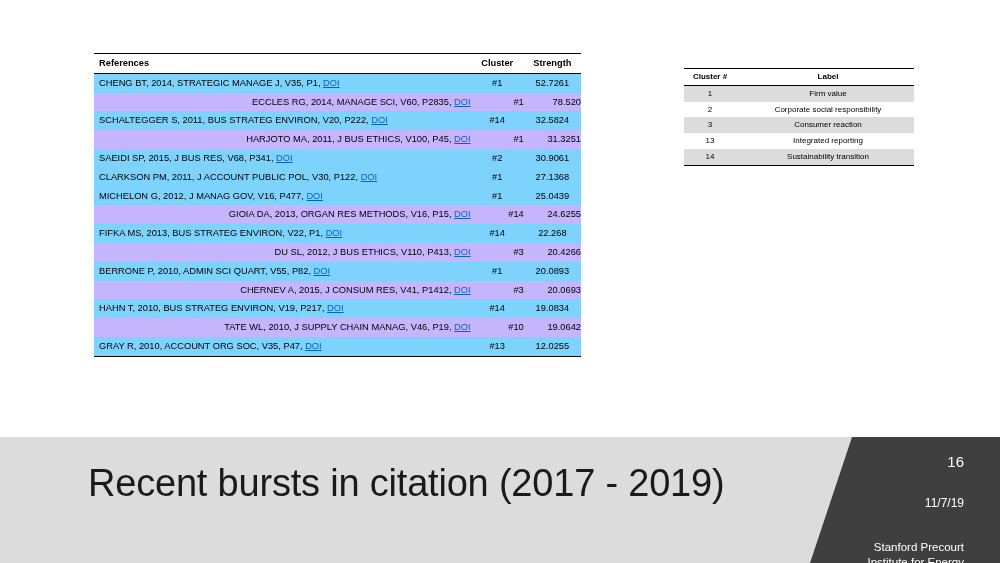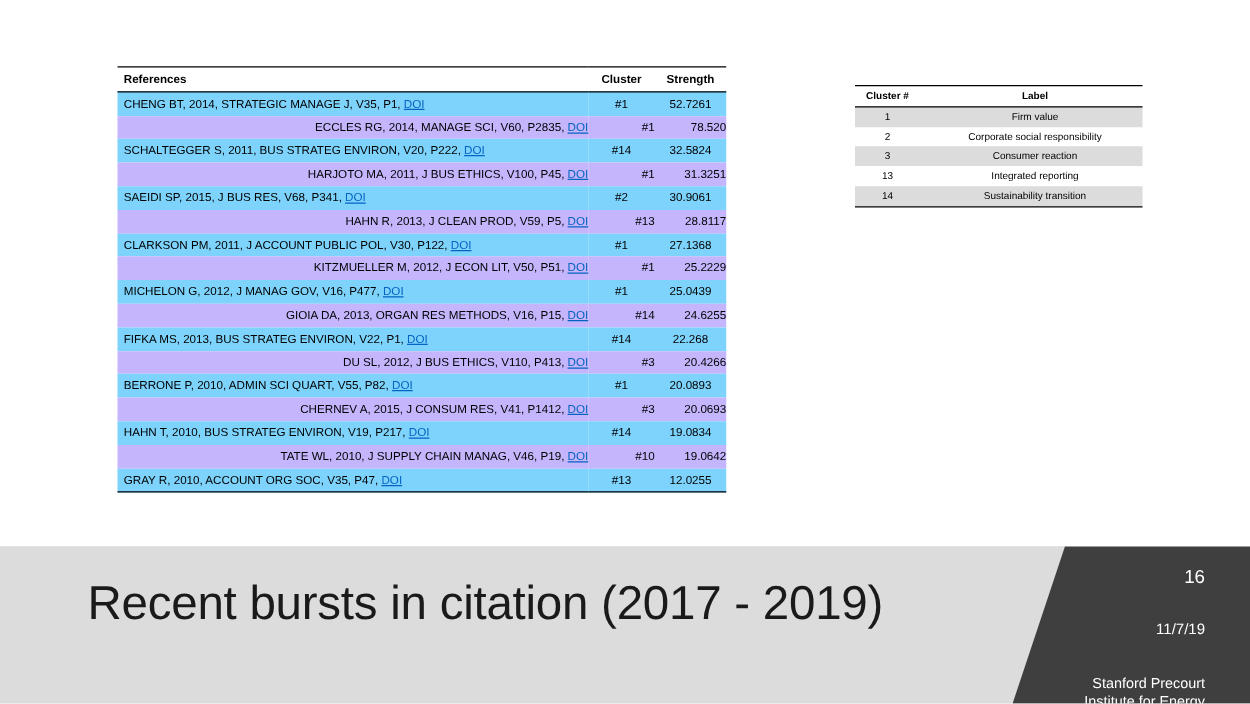--- a/index.html
+++ b/index.html
@@ -92,21 +92,21 @@
     position: absolute;
     right: 0;
     top: 437px;
     width: 190px;
     height: 126px;
     background: #3f3f3f;
     clip-path: polygon(42px 0, 190px 0, 190px 126px, 0 126px);
   }
   #slide-title {
     position: absolute;
-    left: 70px;
+    left: 88px;
     top: 462px;
     font-size: 38px;
     color: #1a1a1a;
     font-family: "Liberation Sans", sans-serif;
     font-weight: 400;
     letter-spacing: -0.2px;
   }
   #slide-number {
     position: absolute;
     right: 36px;
@@ -164,34 +164,24 @@
       <tr class="plain">
         <td class="c-ref"><span>HARJOTO MA, 2011, J BUS ETHICS, V100, P45, </span><a class="doi-link" href="#">DOI</a></td>
         <td class="c-clu">#1</td>
         <td class="c-str">31.3251</td>
       </tr>
       <tr class="shade">
         <td class="c-ref"><span>SAEIDI SP, 2015, J BUS RES, V68, P341, </span><a class="doi-link" href="#">DOI</a></td>
         <td class="c-clu">#2</td>
         <td class="c-str">30.9061</td>
       </tr>
-      <tr class="plain">
-        <td class="c-ref"><span>HAHN R, 2013, J CLEAN PROD, V59, P5, </span><a class="doi-link" href="#">DOI</a></td>
-        <td class="c-clu">#13</td>
-        <td class="c-str">28.8117</td>
-      </tr>
       <tr class="shade">
         <td class="c-ref"><span>CLARKSON PM, 2011, J ACCOUNT PUBLIC POL, V30, P122, </span><a class="doi-link" href="#">DOI</a></td>
         <td class="c-clu">#1</td>
         <td class="c-str">27.1368</td>
-      </tr>
-      <tr class="plain">
-        <td class="c-ref"><span>KITZMUELLER M, 2012, J ECON LIT, V50, P51, </span><a class="doi-link" href="#">DOI</a></td>
-        <td class="c-clu">#1</td>
-        <td class="c-str">25.2229</td>
       </tr>
       <tr class="shade">
         <td class="c-ref"><span>MICHELON G, 2012, J MANAG GOV, V16, P477, </span><a class="doi-link" href="#">DOI</a></td>
         <td class="c-clu">#1</td>
         <td class="c-str">25.0439</td>
       </tr>
       <tr class="plain">
         <td class="c-ref"><span>GIOIA DA, 2013, ORGAN RES METHODS, V16, P15, </span><a class="doi-link" href="#">DOI</a></td>
         <td class="c-clu">#14</td>
         <td class="c-str">24.6255</td>

